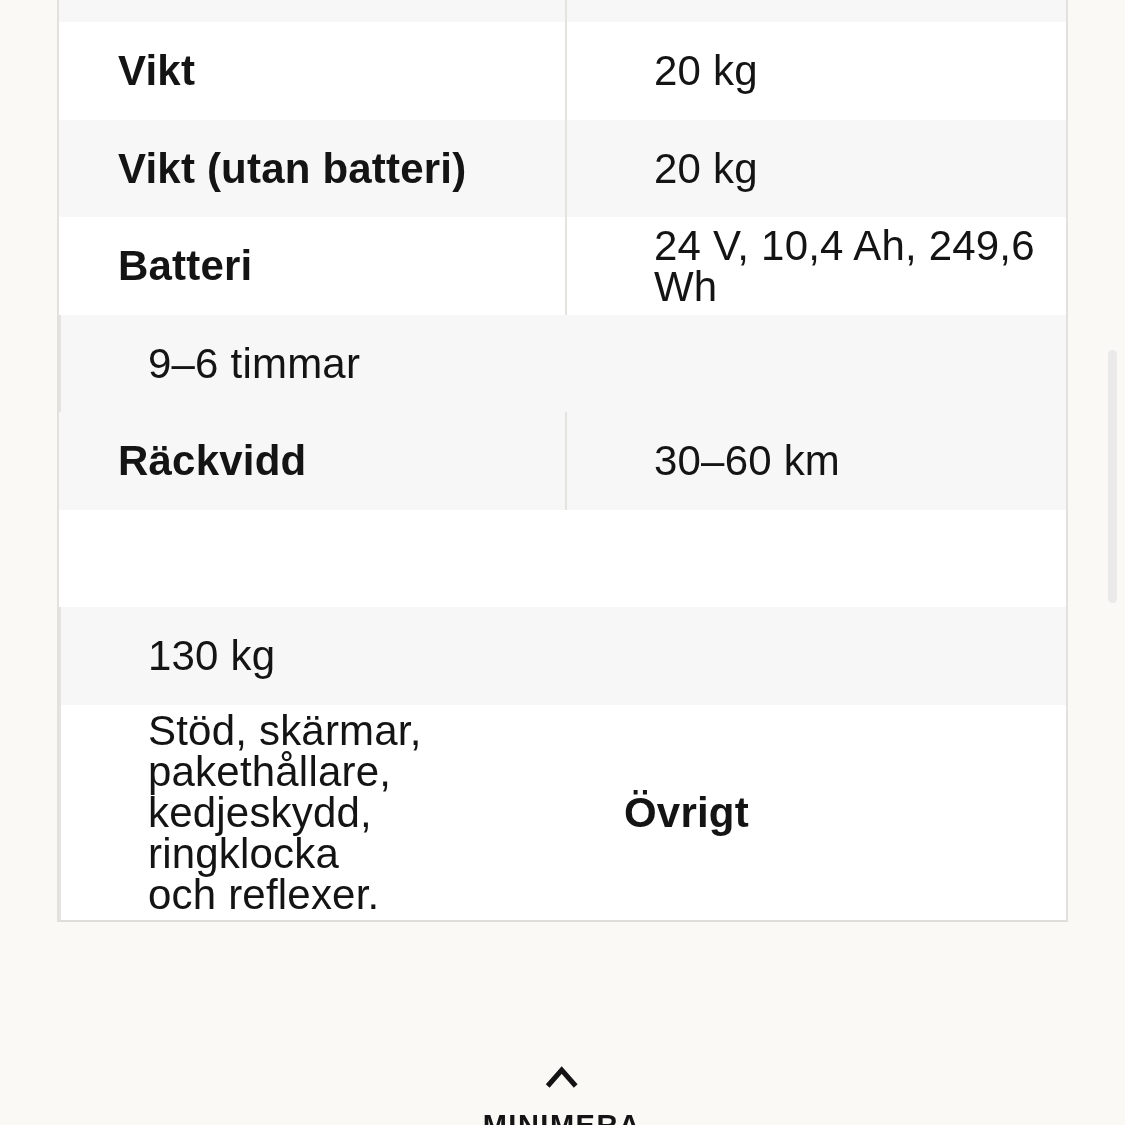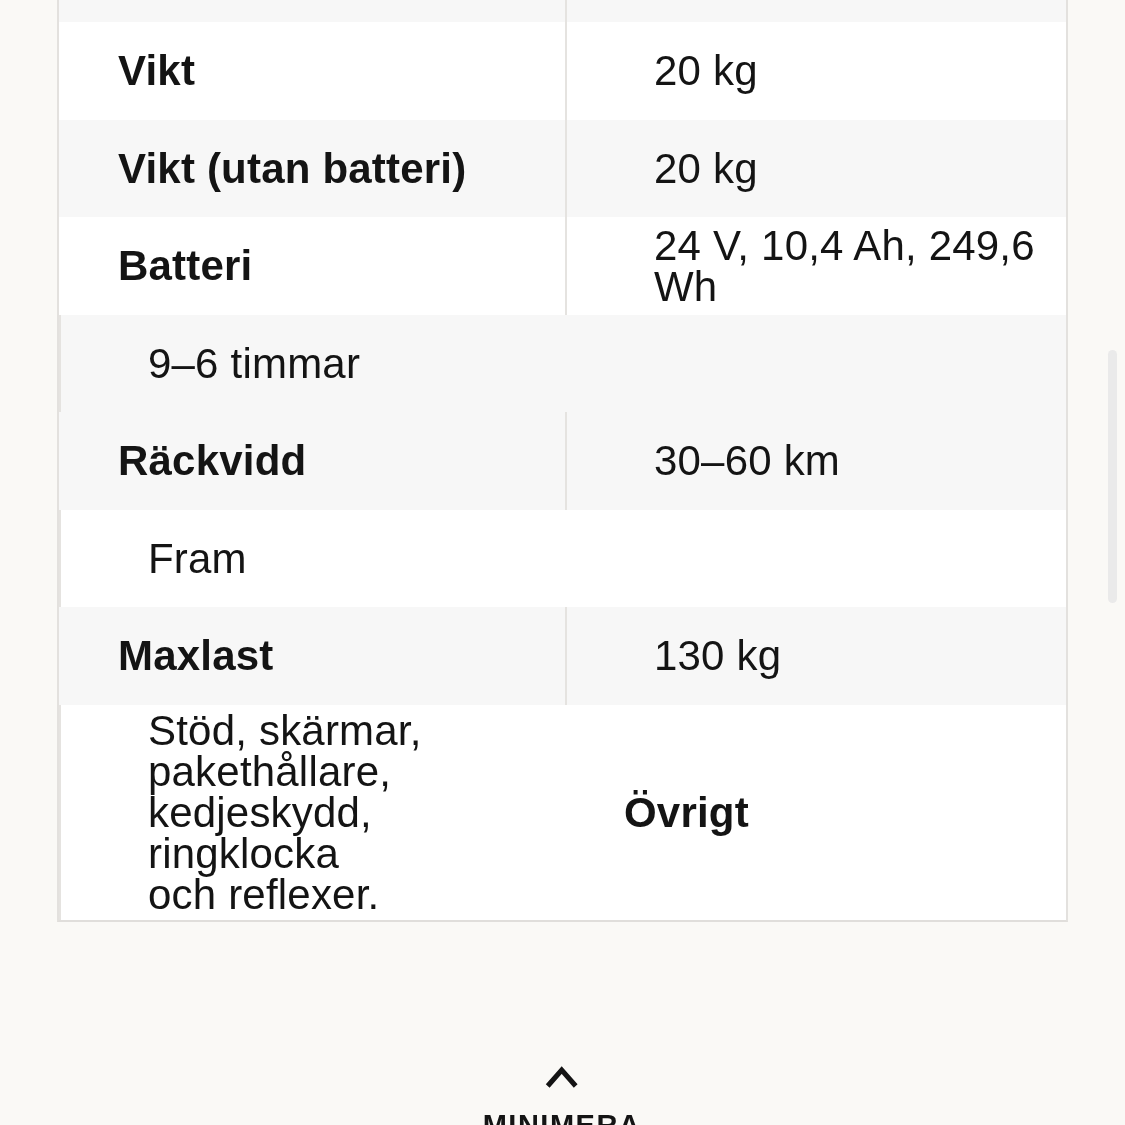--- a/index.html
+++ b/index.html
@@ -147,29 +147,23 @@
   <div class="spec-row alt">
     <div class="spec-cell label">
       <span class="txt">Räckvidd</span>
     </div>
     <div class="spec-cell value">
       <span class="txt">30–60 km</span>
     </div>
   </div>
 
   <div class="spec-row">
-    <div class="spec-cell value">
-      <span class="txt">Fram</span>
-    </div>
   </div>
 
   <div class="spec-row alt">
-    <div class="spec-cell label">
-      <span class="txt">Maxlast</span>
-    </div>
     <div class="spec-cell value">
       <span class="txt">130 kg</span>
     </div>
   </div>
 
   <div class="spec-row tall">
     <div class="spec-cell value">
       <span class="txt">Stöd, skärmar,
 pakethållare,
 kedjeskydd, ringklocka

